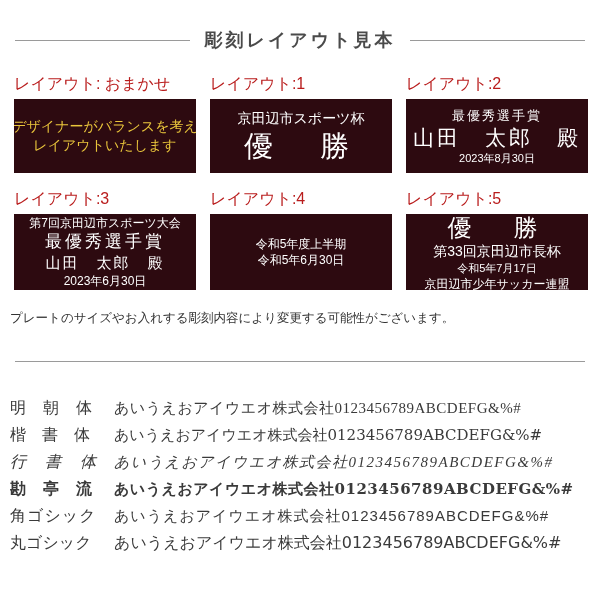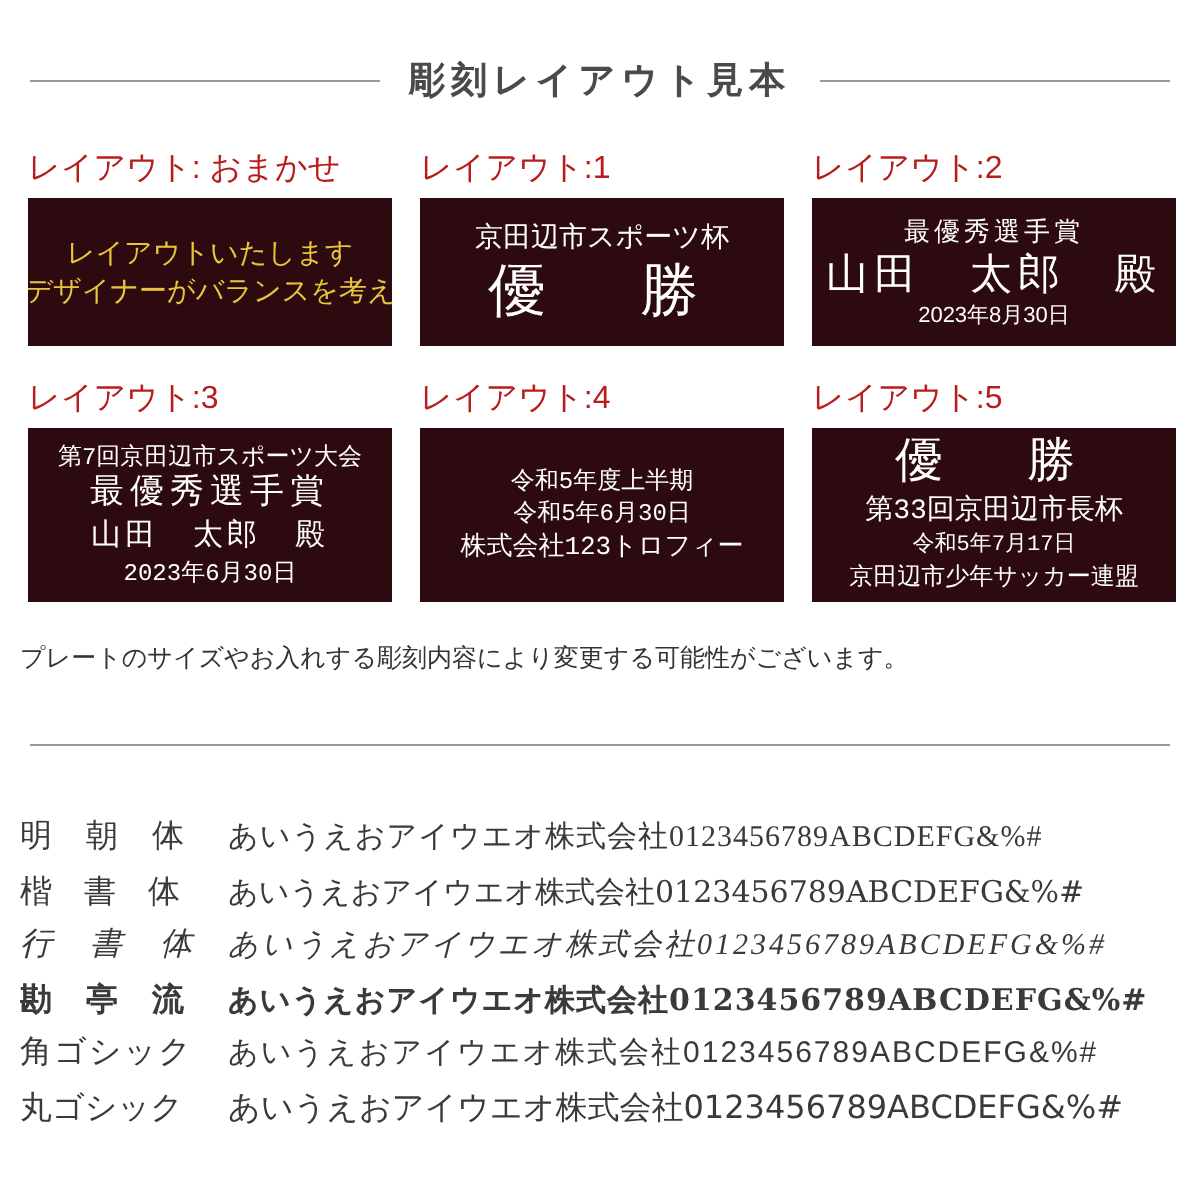--- a/index.html
+++ b/index.html
@@ -40,21 +40,21 @@
   .plate-cell{display:flex;flex-direction:column;}
   .plate-label{font-size:16px;color:#b91c1c;margin-bottom:4px;white-space:nowrap;}
   .plate{
     width:182px;height:74px;
     background:var(--plate-bg);
     color:var(--plate-text);
     display:flex;flex-direction:column;
     align-items:center;justify-content:center;
     text-align:center;overflow:hidden;
   }
-  .row2 .plate{height:87px;font-family:Liberation Mono, monospace;}
+  .row2 .plate{height:76px;}
   .gold{color:var(--gold-text);}
   .t11{font-size:11px;line-height:15px;}
   .t12{font-size:12px;line-height:16px;}
   .t13{font-size:13px;line-height:17px;}
   .t14{font-size:14px;line-height:19px;}
   .t15{font-size:15px;line-height:20px;}
   .t17{font-size:17px;line-height:22px;}
   .t20{font-size:20px;line-height:25px;}
   .t22{font-size:21px;line-height:27px;}
   .t24{font-size:24px;line-height:29px;}
@@ -92,22 +92,22 @@
   <span class="rule"></span>
   <span class="ttl">彫刻レイアウト見本</span>
   <span class="rule"></span>
 </div>
 
 <div class="plates">
 
   <div class="plate-cell">
     <div class="plate-label">レイアウト: おまかせ</div>
     <div class="plate">
+      <div class="ln gold t14">デザイナーがバランスを考え</div>
       <div class="ln gold t14">レイアウトいたします</div>
-      <div class="ln gold t14">デザイナーがバランスを考え</div>
     </div>
   </div>
 
   <div class="plate-cell">
     <div class="plate-label">レイアウト:1</div>
     <div class="plate">
       <div class="ln t14">京田辺市スポーツ杯</div>
       <div class="ln t30 spw">優　勝</div>
     </div>
   </div>
@@ -129,21 +129,20 @@
       <div class="ln t15 sp1">山田　太郎　殿</div>
       <div class="ln t12">2023年6月30日</div>
     </div>
   </div>
 
   <div class="plate-cell row2">
     <div class="plate-label">レイアウト:4</div>
     <div class="plate">
       <div class="ln t12">令和5年度上半期</div>
       <div class="ln t12">令和5年6月30日</div>
-      <div class="ln t13">株式会社123トロフィー</div>
     </div>
   </div>
 
   <div class="plate-cell row2">
     <div class="plate-label">レイアウト:5</div>
     <div class="plate">
       <div class="ln t24 spw">優　勝</div>
       <div class="ln t14">第33回京田辺市長杯</div>
       <div class="ln t11">令和5年7月17日</div>
       <div class="ln t12">京田辺市少年サッカー連盟</div>

